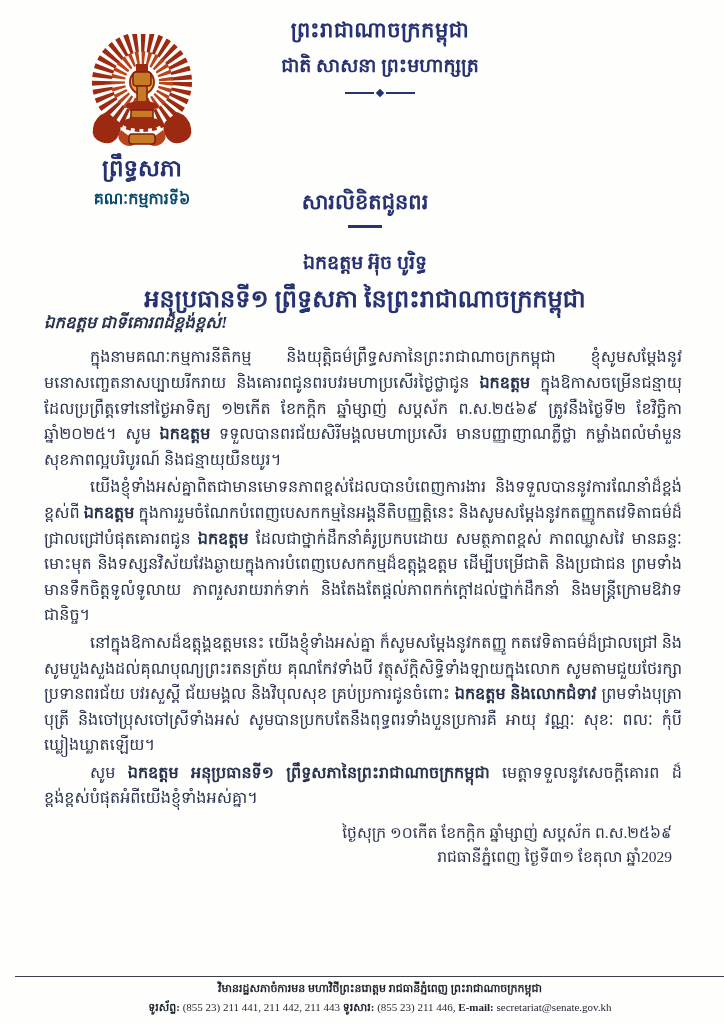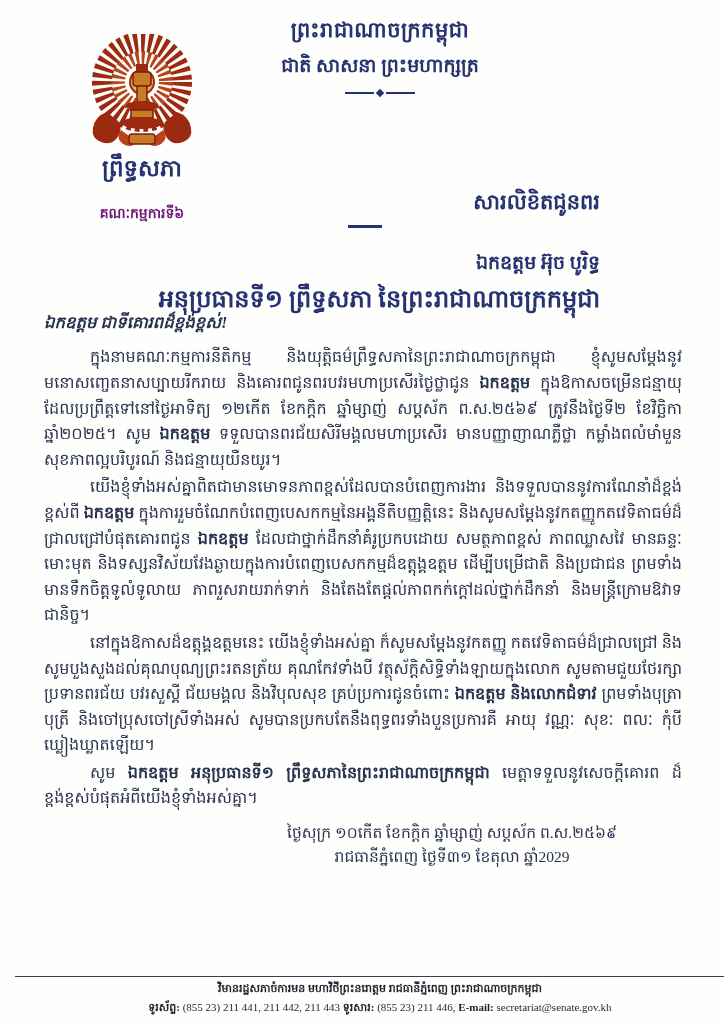--- a/index.html
+++ b/index.html
@@ -14,35 +14,35 @@
   .motto{position:absolute;top:16px;left:0;width:100%;text-align:center;color:#273272;}
   .motto .l1{font-size:21px;font-weight:bold;letter-spacing:.5px;}
   .motto .l2{font-size:19px;font-weight:bold;margin-top:6px;}
   .ornament{margin:8px auto 0;width:70px;height:8px;display:flex;align-items:center;justify-content:center;gap:3px;}
   .ornament .bar{height:2px;background:#273272;flex:1;}
   .ornament .dia{width:6px;height:6px;background:#273272;transform:rotate(45deg);}
   
   .emblem{position:absolute;left:62px;top:34px;width:160px;text-align:center;}
   .emblem svg{display:block;margin:0 auto;}
   .emblem .e1{font-size:23px;font-weight:bold;color:#273272;margin-top:2px;}
-  .emblem .e2{font-size:14px;font-weight:bold;color:#701a75;margin-top:17px;}
+  .emblem .e2{font-size:16px;font-weight:bold;color:#0c4a6e;margin-top:1px;}
   
-  .titleblock{position:absolute;top:188px;left:130px;width:470px;text-align:right;color:#273272;}
+  .titleblock{position:absolute;top:188px;left:130px;width:470px;text-align:center;color:#273272;}
   .doc-type{font-size:21px;font-weight:bold;}
   .title-rule{width:34px;height:3px;background:#273272;margin:6px auto 12px;}
   .salute{font-size:17px;font-weight:bold;margin-top:4px;}
   .recipient{font-size:19px;font-weight:bold;margin-top:22px;}
   .recipient-title{font-size:24px;font-weight:bold;margin-top:6px;}
   
   .body{position:absolute;top:310px;left:44px;width:638px;font-size:16px;line-height:1.6;text-align:justify;}
   .salutation{font-style:italic;font-weight:bold;font-size:16.5px;text-align:left;margin-bottom:8px;}
   .para{text-indent:46px;margin:0 0 2px 0;}
   .run-b,.b{font-weight:bold;}
   
-  .dateline{width:440px;margin:10px 10px 0 auto;text-align:center;font-size:15.5px;line-height:1.55;}
+  .dateline{width:440px;margin:10px 10px 0 auto;text-align:right;font-size:15.5px;line-height:1.55;}
   .sigblock{width:300px;margin:4px 48px 0 auto;text-align:center;}
   .sig-behalf{font-size:16.5px;font-weight:bold;color:#273272;}
   .sig-title{font-size:16.5px;font-weight:bold;color:#273272;margin-top:2px;}
   .sig-scribble{margin:-6px 0 0 30px;}
   .sig-name{font-size:18px;font-weight:bold;color:#273272;margin-top:-8px;}
   
   .footer{position:absolute;left:0;bottom:8px;width:100%;text-align:center;color:#1d232e;}
   .footer-rule{border-top:1.6px solid #3a3f49;width:96%;margin:0 auto 4px;}
   .f1{font-size:11px;font-weight:bold;}
   .f2{font-size:11px;margin-top:3px;}

